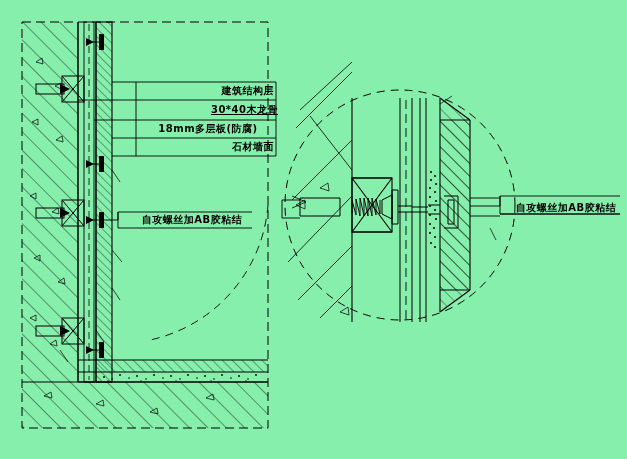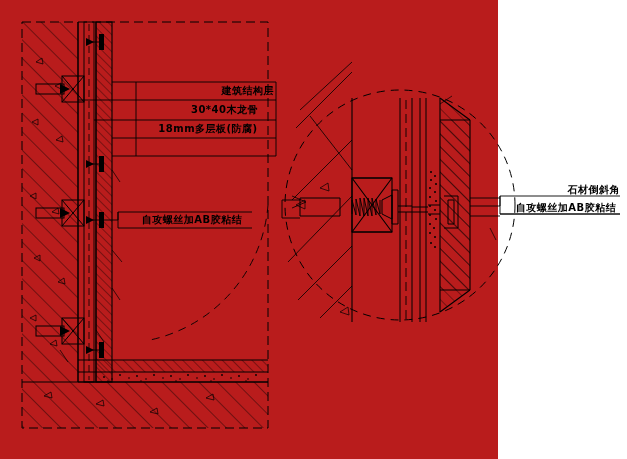--- a/index.html
+++ b/index.html
@@ -1,21 +1,21 @@
 <!DOCTYPE html>
 <html><head>
 <meta charset="utf-8">
 <style>
   html,body{margin:0;padding:0;background:#ffffff;}
   body{
     width:627px;height:459px;overflow:hidden;
     font-family:"DejaVu Sans","Liberation Sans",sans-serif;
     color:#000;
   }
-  #root{position:relative;width:498px;height:459px;background:#b91c1c;}
+  #root{position:relative;width:627px;height:459px;background:#86efac;}
   svg{position:absolute;left:0;top:0;}
   .lbl{
     position:absolute;
     font-family:"DejaVu Sans","Liberation Sans",sans-serif;
     font-size:10px;
     font-weight:bold;
     color:#000;
     white-space:nowrap;
     letter-spacing:0.5px;
     line-height:1;
@@ -308,24 +308,24 @@
       <g stroke-width="0.7">
         <path d="M490,228 L496,240"></path>
         <path d="M440,104 L452,96"></path>
       </g>
 
     </g>
   </svg>
 
   <div class="lbl lbl-r" style="left:136px;top:86px;width:138px;">建筑结构层</div>
 
-  <div class="lbl lbl-r" style="left:120px;top:105px;width:138px;">30*40木龙骨</div>
+  <div class="lbl lbl-r" style="left:140px;top:105px;width:138px;text-decoration:underline;">30*40木龙骨</div>
 
   <div class="lbl lbl-l" style="left:138px;top:124px;width:140px;">18mm多层板(防腐)</div>
 
+  <div class="lbl lbl-r" style="left:136px;top:142px;width:138px;">石材墙面</div>
 
   <div class="lbl lbl-l" style="left:122px;top:215px;width:140px;">自攻螺丝加AB胶粘结</div>
 
-  <div class="lbl lbl-r" style="left:500px;top:185px;width:120px;">石材倒斜角</div>
 
   <div class="lbl lbl-l" style="left:502px;top:203px;width:128px;">自攻螺丝加AB胶粘结</div>
 
 </div>
 
 </body></html>

